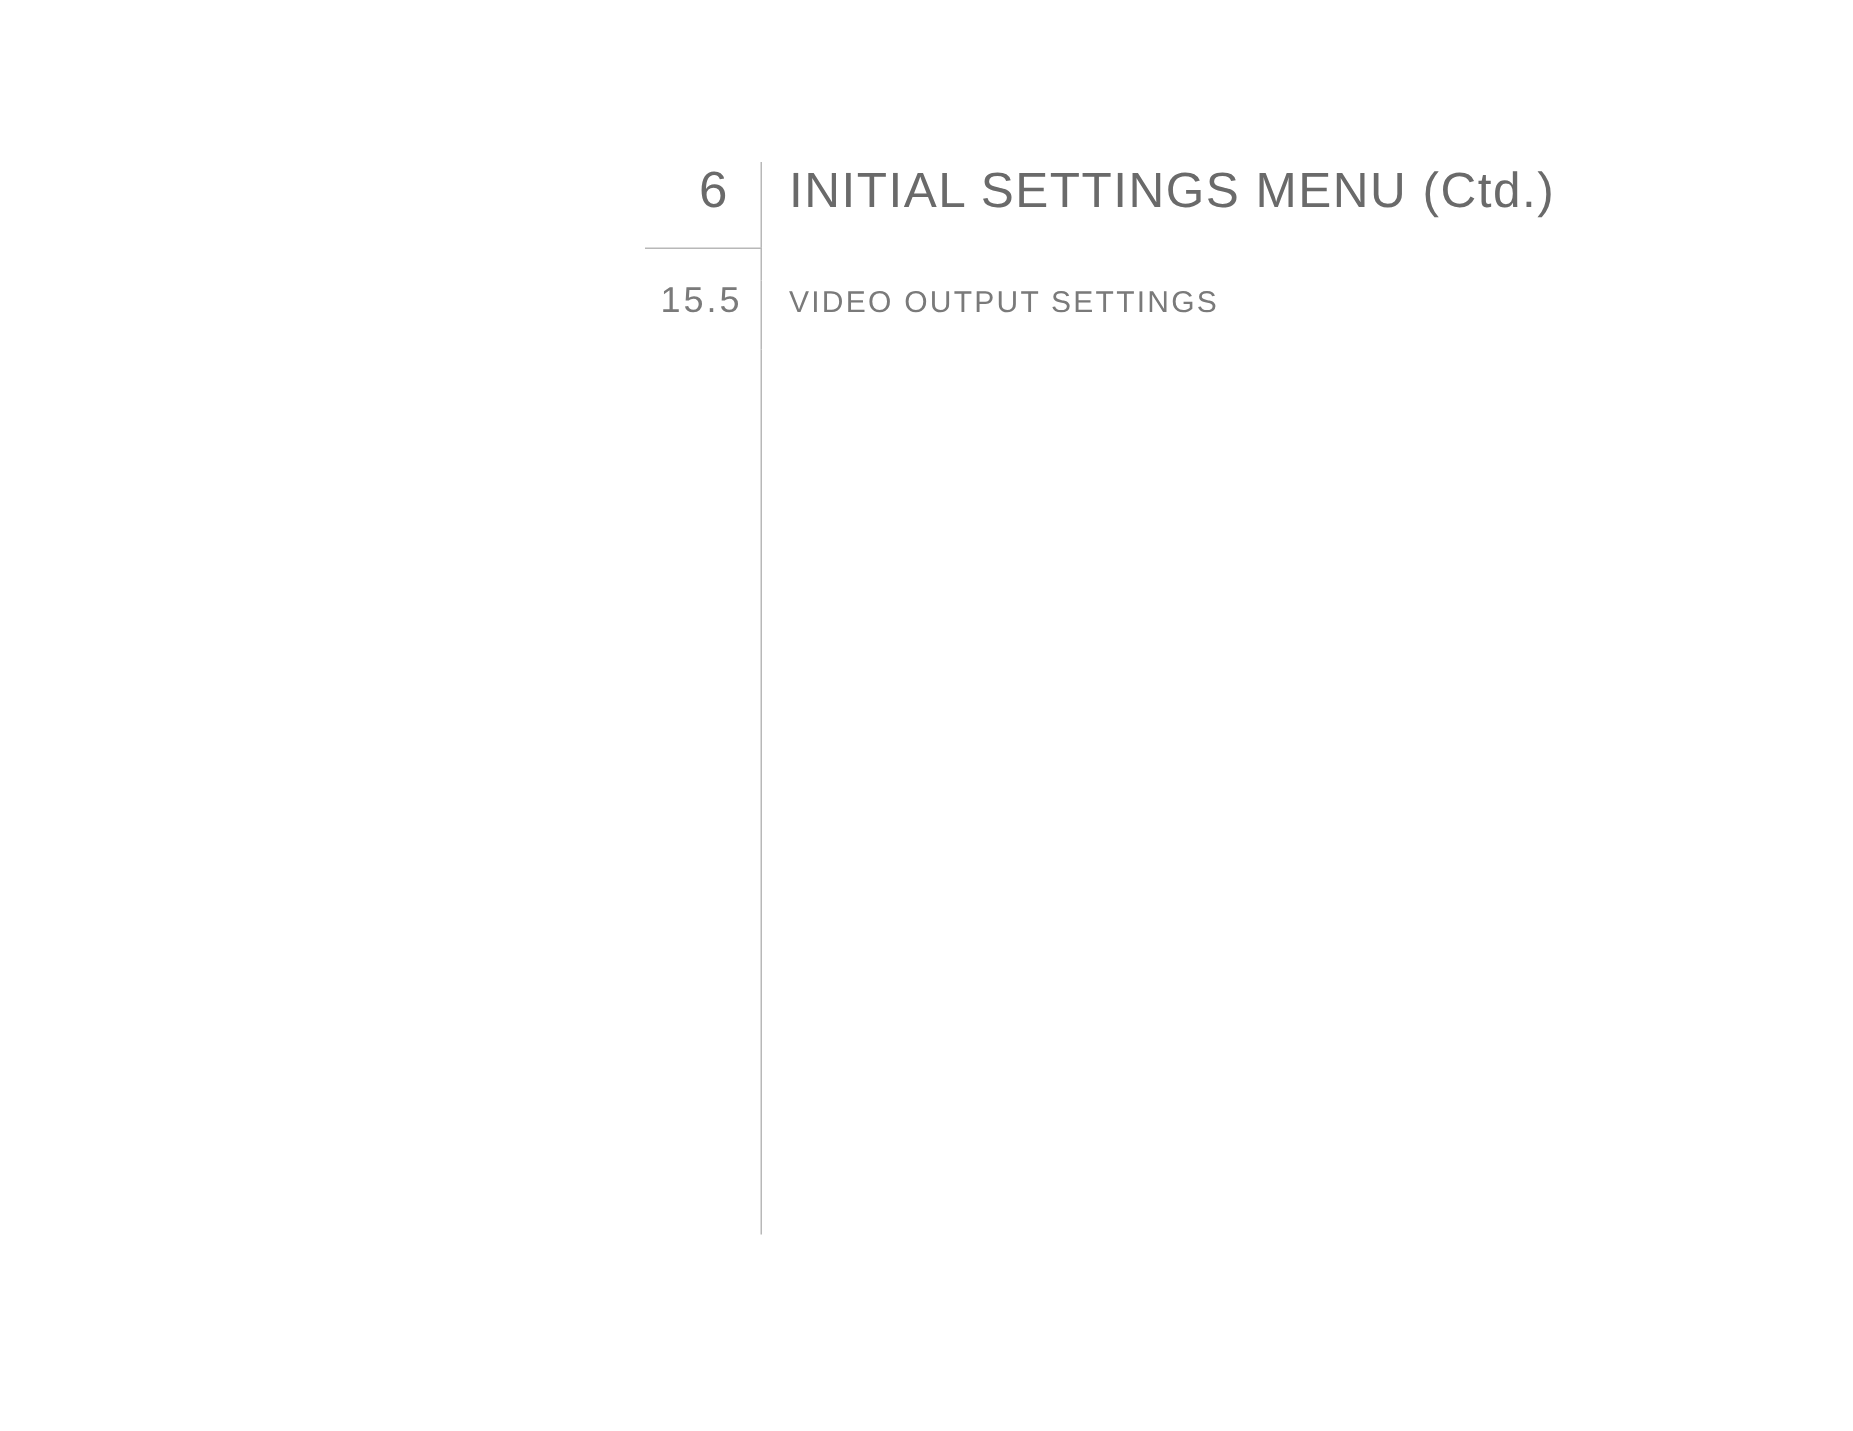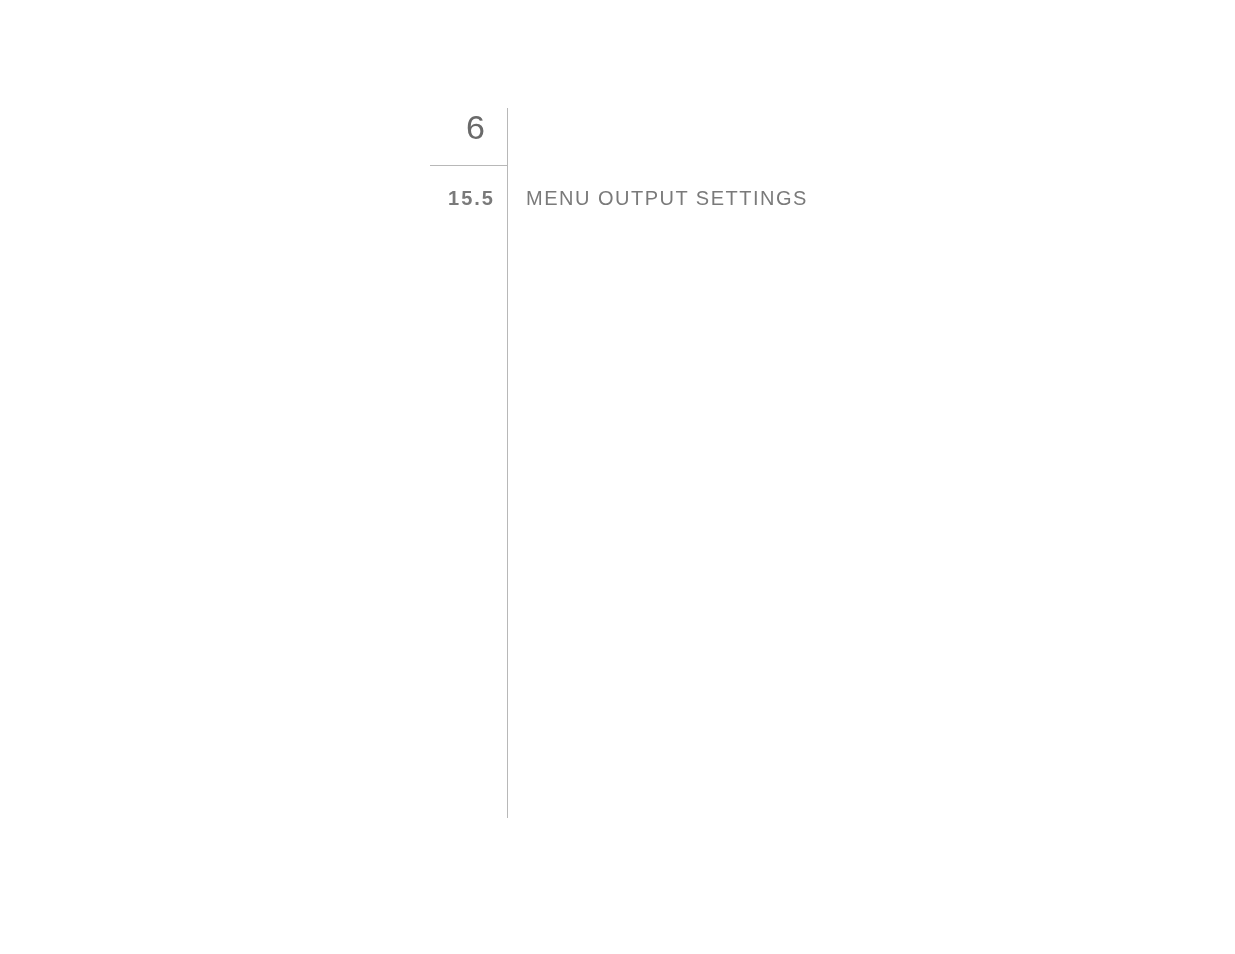--- a/index.html
+++ b/index.html
@@ -75,22 +75,22 @@
       text-align: right;
       padding-right: 12px;
       border-right: 1px solid #b8b8b8;
       padding-bottom: 18px;
     }
     .sub-title-cell {
       padding-left: 18px;
       padding-bottom: 18px;
     }
     .section-num {
-      font-size: 20px;
-      font-weight: 700;
+      font-size: 24px;
+      font-weight: 400;
       letter-spacing: 2px;
       color: #7a7a7a;
       font-stretch: expanded;
     }
     .section-title {
       font-size: 20px;
       font-weight: 200;
       letter-spacing: 1.5px;
       color: #7a7a7a;
       font-stretch: expanded;
@@ -106,33 +106,36 @@
   </style>
 </head>
 <body>
 
 <div class="content">
 
   <div class="row row-main">
     <div class="num-cell">
       <span class="chapter-num">6</span>
     </div>
+    <div class="title-cell">
+      <span class="chapter-title">INITIAL SETTINGS MENU (Ctd.)</span>
+    </div>
   </div>
 
   <div class="divider-row">
     <div class="divider-left"></div>
     <div class="divider-right"></div>
   </div>
 
   <div class="sub-row">
     <div class="sub-num-cell">
       <span class="section-num">15.5</span>
     </div>
     <div class="sub-title-cell">
-      <span class="section-title">MENU OUTPUT SETTINGS</span>
+      <span class="section-title">VIDEO OUTPUT SETTINGS</span>
     </div>
   </div>
 
   <div class="tail">
     <div class="tail-left"></div>
   </div>
 
 </div>
 
 </body></html>

